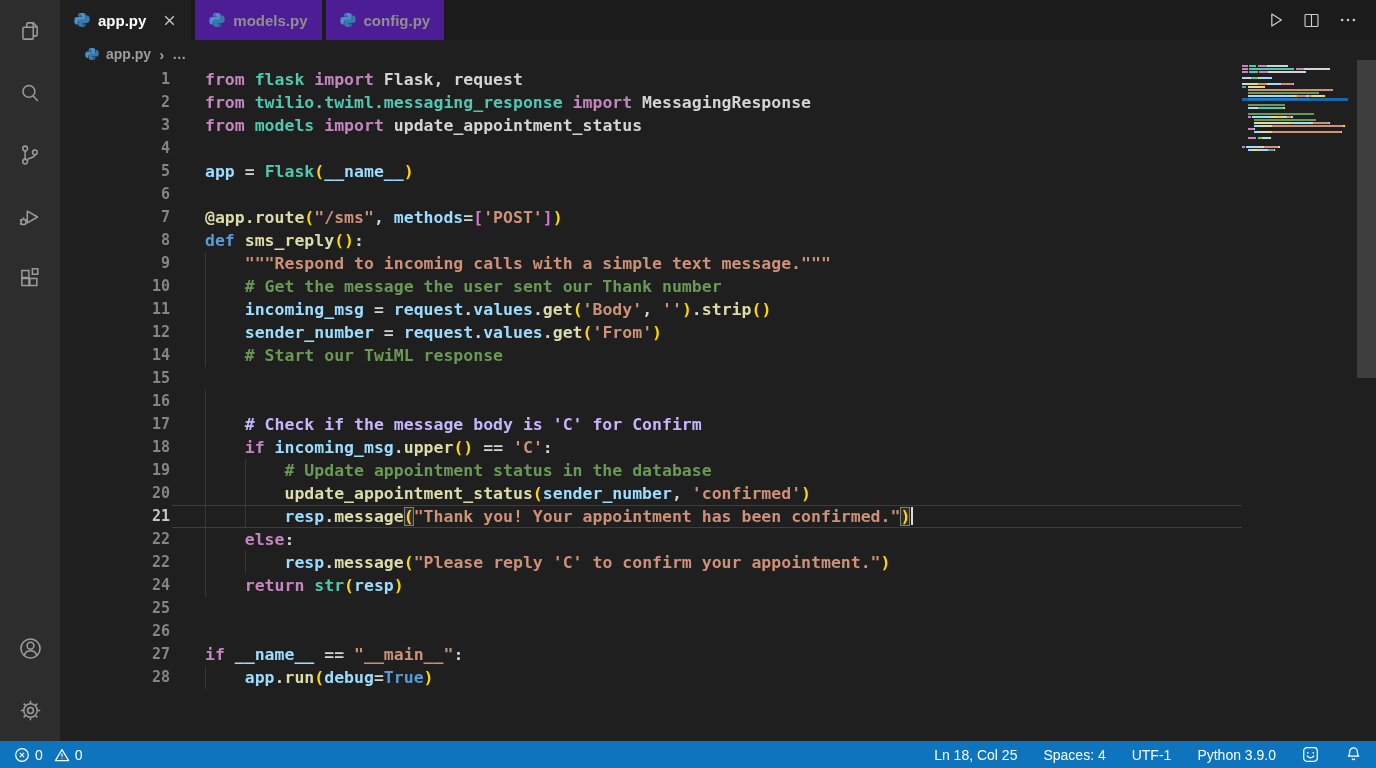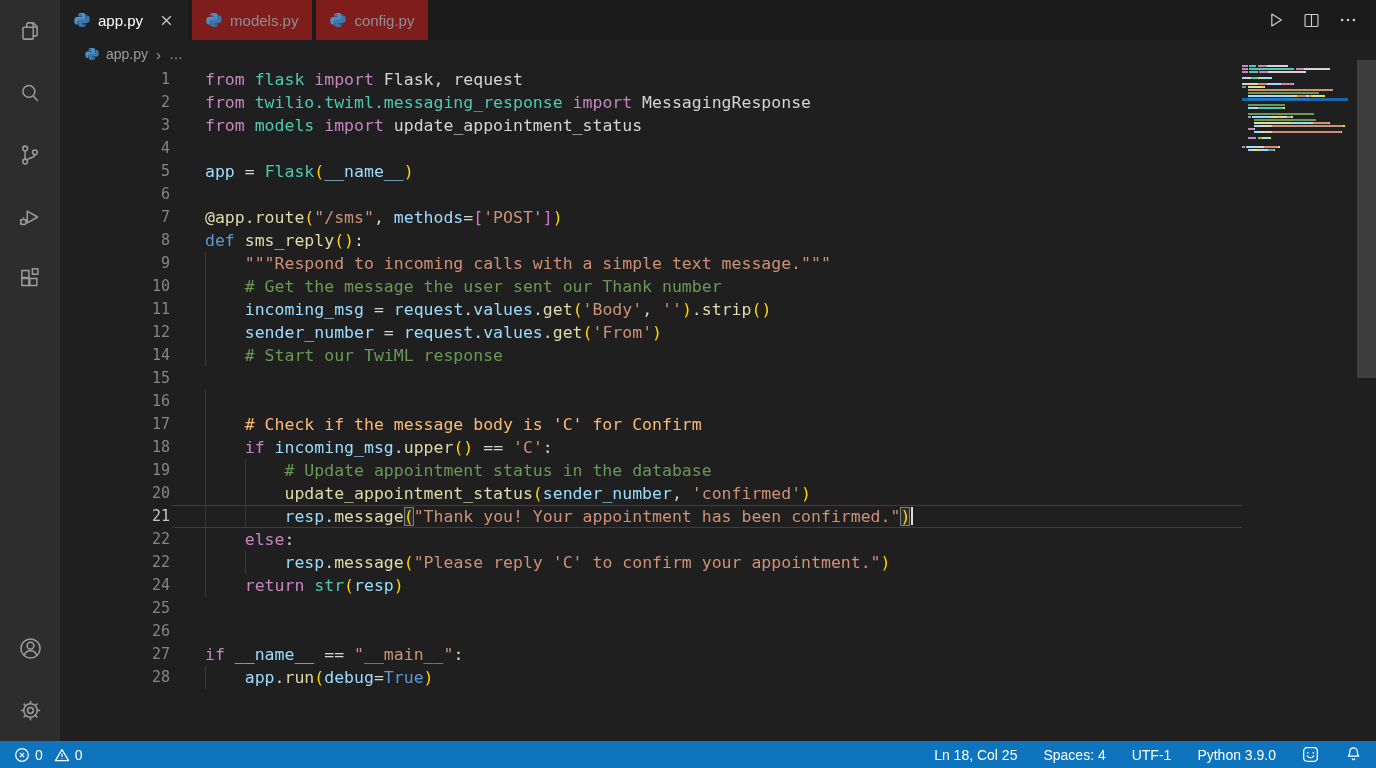--- a/index.html
+++ b/index.html
@@ -5,25 +5,25 @@
   html,body{margin:0;padding:0;background:#000;}
   .app{position:relative;width:1376px;height:768px;background:#1f1f1f;overflow:hidden;
        font-family:"Liberation Sans",sans-serif;-webkit-font-smoothing:antialiased;}
   
   .activity-bar{position:absolute;left:0;top:0;width:60px;bottom:27px;background:#2d2d2d;
                 display:flex;flex-direction:column;align-items:center;}
   .ab-item{width:60px;height:62px;display:flex;align-items:center;justify-content:center;cursor:pointer;}
   .ab-item svg{stroke:#9b9b9b;fill:none;stroke-width:1.4;}
   .ab-spacer{margin-top:auto;}
   
-  .main{position:absolute;left:60px;right:0;top:0;bottom:27px;}
+  .main{position:absolute;left:60px;right:0;top:0;bottom:27px;font-weight:bold;}
   .tab-bar{height:40px;background:#1b1b1b;display:flex;align-items:stretch;}
   .tab{display:flex;align-items:center;padding:0 14px;margin-right:4px;font-size:15px;cursor:pointer;}
   .tab.active{background:#1f1f1f;color:#ffffff;}
-  .tab.inactive{background:#7f1d1d;color:#8f8f8f;}
+  .tab.inactive{background:#4c1d95;color:#8f8f8f;}
   .tab .py{margin-right:8px;}
   .tab .close{margin-left:16px;display:flex;align-items:center;}
   .editor-actions{margin-left:auto;display:flex;align-items:center;gap:17px;padding-right:18px;}
   .editor-actions svg{stroke:#cfcfcf;fill:none;stroke-width:1.3;cursor:pointer;}
   
   .breadcrumb{height:28px;display:flex;align-items:center;padding-left:25px;color:#9d9d9d;
               font-size:14px;background:#1f1f1f;}
   .breadcrumb .py{margin-right:7px;}
   .crumb-sep{margin:0 8px;font-size:15px;color:#9d9d9d;}
   
@@ -178,21 +178,21 @@
           <div class="line"><span class="ln">6</span><span class="code"></span></div>
           <div class="line"><span class="ln">7</span><span class="code"><span style="color: rgb(220, 220, 170);">@app.route</span><span style="color: rgb(255, 215, 0);">(</span><span style="color: rgb(206, 145, 120);">"/sms"</span><span style="color: rgb(212, 212, 212);">, </span><span style="color: rgb(156, 220, 254);">methods</span><span style="color: rgb(212, 212, 212);">=</span><span style="color: rgb(218, 112, 214);">[</span><span style="color: rgb(206, 145, 120);">'POST'</span><span style="color: rgb(218, 112, 214);">]</span><span style="color: rgb(255, 215, 0);">)</span></span></div>
           <div class="line"><span class="ln">8</span><span class="code"><span style="color: rgb(86, 156, 214);">def</span><span style="color: rgb(212, 212, 212);"> </span><span style="color: rgb(220, 220, 170);">sms_reply</span><span style="color: rgb(255, 215, 0);">(</span><span style="color: rgb(255, 215, 0);">)</span><span style="color: rgb(212, 212, 212);">:</span></span></div>
           <div class="line"><span class="ln">9</span><span class="code"><i class="guide" style="left: 0ch;"></i><span style="color: rgb(212, 212, 212);">    </span><span style="color: rgb(206, 145, 120);">"""Respond to incoming calls with a simple text message."""</span></span></div>
           <div class="line"><span class="ln">10</span><span class="code"><i class="guide" style="left: 0ch;"></i><span style="color: rgb(212, 212, 212);">    </span><span style="color: rgb(106, 153, 85);"># Get the message the user sent our Thank number</span></span></div>
           <div class="line"><span class="ln">11</span><span class="code"><i class="guide" style="left: 0ch;"></i><span style="color: rgb(212, 212, 212);">    </span><span style="color: rgb(156, 220, 254);">incoming_msg</span><span style="color: rgb(212, 212, 212);"> = </span><span style="color: rgb(156, 220, 254);">request</span><span style="color: rgb(212, 212, 212);">.</span><span style="color: rgb(156, 220, 254);">values</span><span style="color: rgb(212, 212, 212);">.</span><span style="color: rgb(220, 220, 170);">get</span><span style="color: rgb(255, 215, 0);">(</span><span style="color: rgb(206, 145, 120);">'Body'</span><span style="color: rgb(212, 212, 212);">, </span><span style="color: rgb(206, 145, 120);">''</span><span style="color: rgb(255, 215, 0);">)</span><span style="color: rgb(212, 212, 212);">.</span><span style="color: rgb(220, 220, 170);">strip</span><span style="color: rgb(255, 215, 0);">()</span></span></div>
           <div class="line"><span class="ln">12</span><span class="code"><i class="guide" style="left: 0ch;"></i><span style="color: rgb(212, 212, 212);">    </span><span style="color: rgb(156, 220, 254);">sender_number</span><span style="color: rgb(212, 212, 212);"> = </span><span style="color: rgb(156, 220, 254);">request</span><span style="color: rgb(212, 212, 212);">.</span><span style="color: rgb(156, 220, 254);">values</span><span style="color: rgb(212, 212, 212);">.</span><span style="color: rgb(220, 220, 170);">get</span><span style="color: rgb(255, 215, 0);">(</span><span style="color: rgb(206, 145, 120);">'From'</span><span style="color: rgb(255, 215, 0);">)</span></span></div>
           <div class="line"><span class="ln">14</span><span class="code"><i class="guide" style="left: 0ch;"></i><span style="color: rgb(212, 212, 212);">    </span><span style="color: rgb(106, 153, 85);"># Start our TwiML response</span></span></div>
           <div class="line"><span class="ln">15</span></div>
           <div class="line"><span class="ln">16</span><span class="code"><i class="guide" style="left: 0ch;"></i></span></div>
-          <div class="line"><span class="ln">17</span><span class="code"><i class="guide" style="left: 0ch;"></i><span style="color: rgb(212, 212, 212);">    </span><span style="color: #fdba74;"># Check if the message body is 'C' for Confirm</span></span></div>
+          <div class="line"><span class="ln">17</span><span class="code"><i class="guide" style="left: 0ch;"></i><span style="color: rgb(212, 212, 212);">    </span><span style="color: #c4b5fd;"># Check if the message body is 'C' for Confirm</span></span></div>
           <div class="line"><span class="ln">18</span><span class="code"><i class="guide" style="left: 0ch;"></i><span style="color: rgb(212, 212, 212);">    </span><span style="color: rgb(197, 134, 192);">if</span><span style="color: rgb(212, 212, 212);"> </span><span style="color: rgb(156, 220, 254);">incoming_msg</span><span style="color: rgb(212, 212, 212);">.</span><span style="color: rgb(220, 220, 170);">upper</span><span style="color: rgb(255, 215, 0);">()</span><span style="color: rgb(212, 212, 212);"> == </span><span style="color: rgb(206, 145, 120);">'C'</span><span style="color: rgb(212, 212, 212);">:</span></span></div>
           <div class="line"><span class="ln">19</span><span class="code"><i class="guide" style="left: 0ch;"></i><i class="guide" style="left: 4ch;"></i><span style="color: rgb(212, 212, 212);">        </span><span style="color: rgb(106, 153, 85);"># Update appointment status in the database</span></span></div>
           <div class="line"><span class="ln">20</span><span class="code"><i class="guide" style="left: 0ch;"></i><i class="guide" style="left: 4ch;"></i><span style="color: rgb(212, 212, 212);">        </span><span style="color: rgb(220, 220, 170);">update_appointment_status</span><span style="color: rgb(255, 215, 0);">(</span><span style="color: rgb(156, 220, 254);">sender_number</span><span style="color: rgb(212, 212, 212);">, </span><span style="color: rgb(206, 145, 120);">'confirmed'</span><span style="color: rgb(255, 215, 0);">)</span></span></div>
           <div class="line current"><span class="ln ln-cur">21</span><span class="code"><i class="guide" style="left: 0ch;"></i><i class="guide" style="left: 4ch;"></i><span style="color: rgb(212, 212, 212);">        </span><span style="color: rgb(156, 220, 254);">resp</span><span style="color: rgb(212, 212, 212);">.</span><span style="color: rgb(220, 220, 170);">message</span><span class="bm" style="color: rgb(255, 215, 0);">(</span><span style="color: rgb(206, 145, 120);">"Thank you! Your appointment has been confirmed."</span><span class="bm" style="color: rgb(255, 215, 0);">)</span><i class="cursor"></i></span></div>
           <div class="line"><span class="ln">22</span><span class="code"><i class="guide" style="left: 0ch;"></i><span style="color: rgb(212, 212, 212);">    </span><span style="color: rgb(197, 134, 192);">else</span><span style="color: rgb(212, 212, 212);">:</span></span></div>
           <div class="line"><span class="ln">22</span><span class="code"><i class="guide" style="left: 0ch;"></i><i class="guide" style="left: 4ch;"></i><span style="color: rgb(212, 212, 212);">        </span><span style="color: rgb(156, 220, 254);">resp</span><span style="color: rgb(212, 212, 212);">.</span><span style="color: rgb(220, 220, 170);">message</span><span style="color: rgb(255, 215, 0);">(</span><span style="color: rgb(206, 145, 120);">"Please reply 'C' to confirm your appointment."</span><span style="color: rgb(255, 215, 0);">)</span></span></div>
           <div class="line"><span class="ln">24</span><span class="code"><i class="guide" style="left: 0ch;"></i><span style="color: rgb(212, 212, 212);">    </span><span style="color: rgb(197, 134, 192);">return</span><span style="color: rgb(212, 212, 212);"> </span><span style="color: rgb(78, 201, 176);">str</span><span style="color: rgb(255, 215, 0);">(</span><span style="color: rgb(156, 220, 254);">resp</span><span style="color: rgb(255, 215, 0);">)</span></span></div>
           <div class="line"><span class="ln">25</span><span class="code"></span></div>
           <div class="line"><span class="ln">26</span><span class="code"></span></div>
           <div class="line"><span class="ln">27</span><span class="code"><span style="color: rgb(197, 134, 192);">if</span><span style="color: rgb(212, 212, 212);"> </span><span style="color: rgb(156, 220, 254);">__name__</span><span style="color: rgb(212, 212, 212);"> == </span><span style="color: rgb(206, 145, 120);">"__main__"</span><span style="color: rgb(212, 212, 212);">:</span></span></div>

